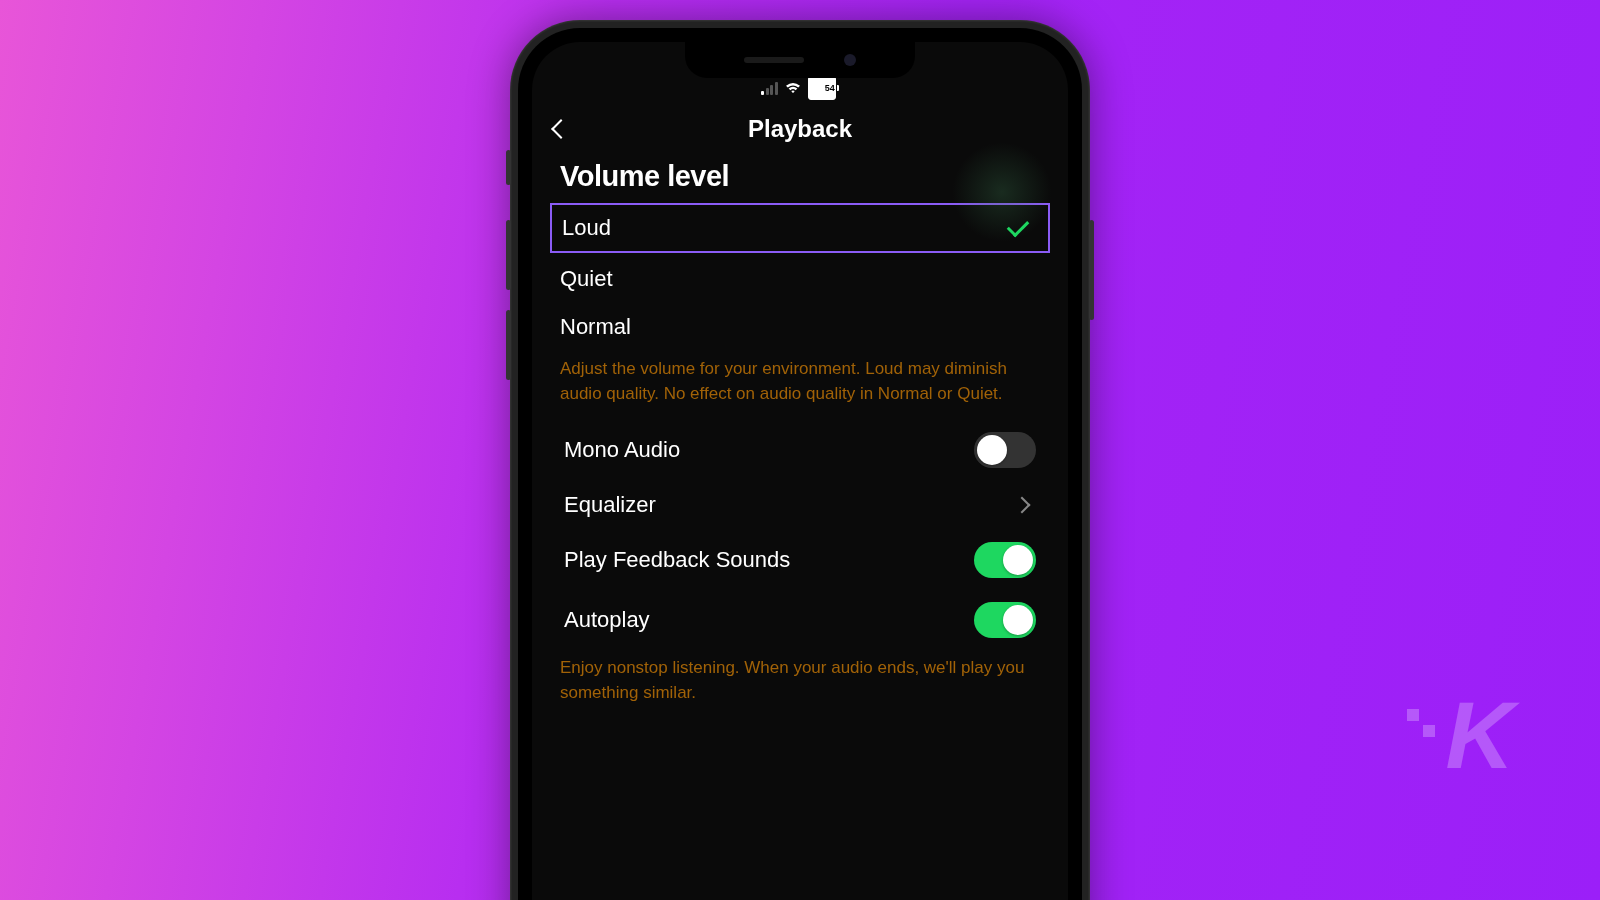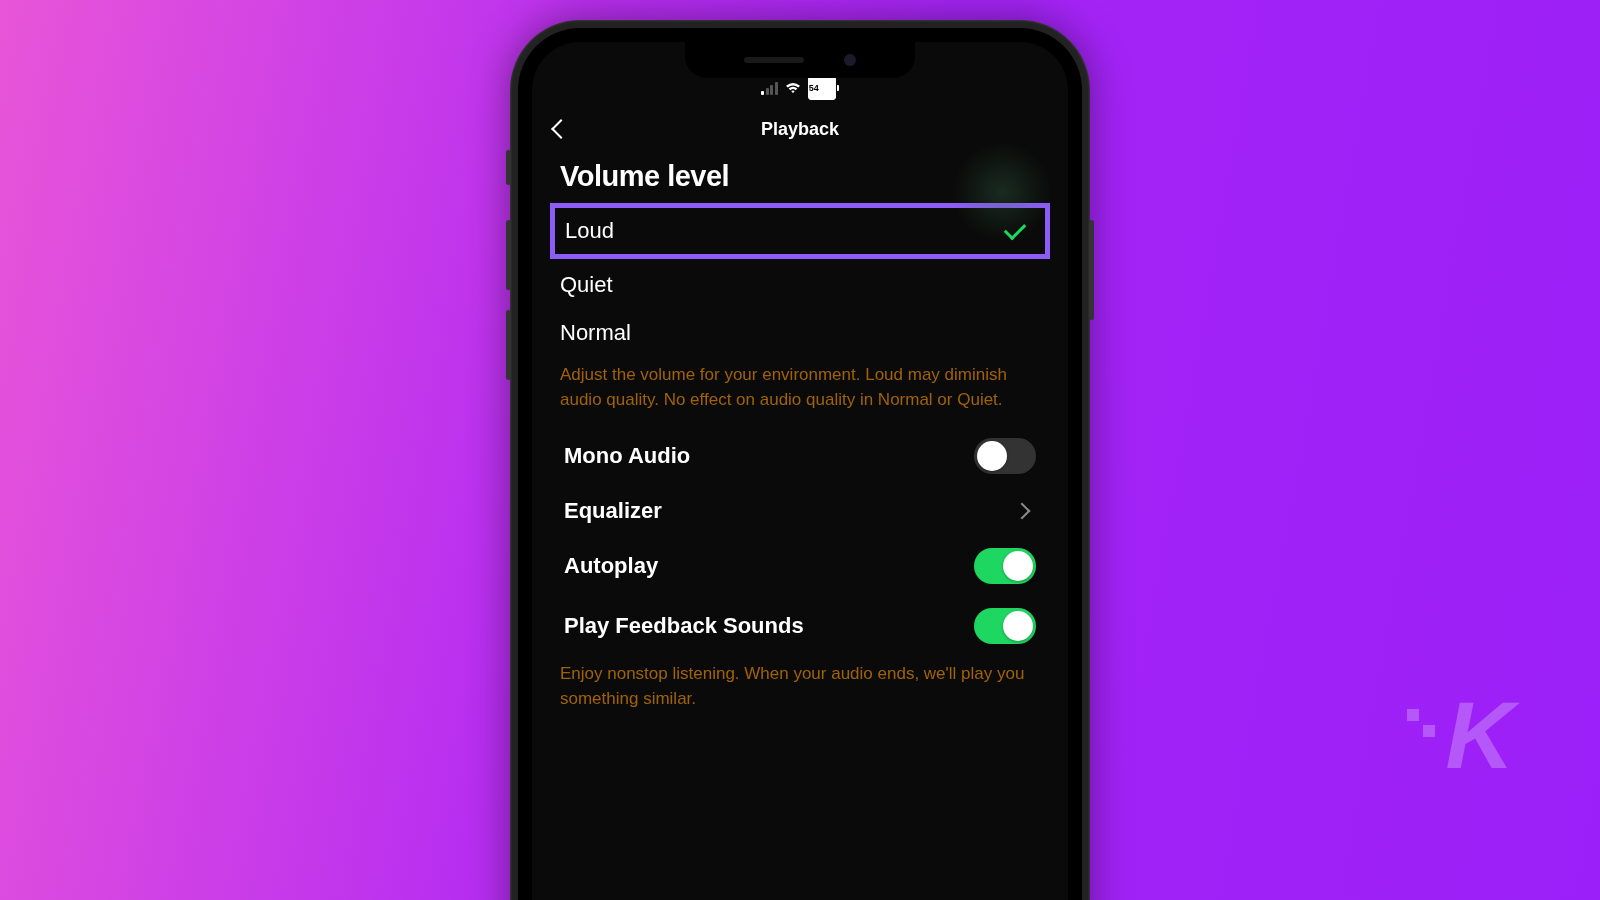--- a/index.html
+++ b/index.html
@@ -80,52 +80,52 @@
     .signal-bars { display: flex; align-items: flex-end; gap: 1.5px; height: 13px; }
     .signal-bars span { width: 3px; background: #fff; border-radius: 1px; }
     .signal-bars span:nth-child(1){height:4px;}
     .signal-bars span:nth-child(2){height:7px;background:#555;}
     .signal-bars span:nth-child(3){height:10px;background:#555;}
     .signal-bars span:nth-child(4){height:13px;background:#555;}
     .wifi-icon { width: 18px; height: 14px; }
     .battery { display: flex; align-items: center; }
     .battery-body {
       width: 28px; height: 24px; border: 1.5px solid #fff; border-radius: 3px;
-      display: flex; align-items: center; justify-content: flex-start;
+      display: flex; align-items: center; justify-content: flex-end;
       font-size: 9px; font-weight: 700; color: #000; background:#fff;
     }
     .battery-tip { width: 2px; height: 6px; background: #fff; border-radius: 0 1px 1px 0; margin-left: 1px; }
     .nav-header {
       display: flex;
       align-items: center;
       padding: 14px 22px 18px;
       color: #fff;
       position: relative;
     }
     .back-arrow { width: 14px; height: 14px; border-left: 2.5px solid #fff; border-bottom: 2.5px solid #fff; transform: rotate(45deg); cursor: pointer; }
-    .nav-title { position: absolute; left: 50%; transform: translateX(-50%); font-size: 18px; font-weight: 700; color: #fff; }
+    .nav-title { position: absolute; left: 50%; transform: translateX(-50%); font-size: 24px; font-weight: 700; color: #fff; }
     .content { padding: 4px 24px; }
     .section-title { color: #fff; font-size: 29px; font-weight: 800; margin: 2px 4px 10px; letter-spacing: -0.5px; }
     .option-row {
       display: flex; justify-content: space-between; align-items: center;
       padding: 11px 4px; color: #fff; font-size: 22px; font-weight: 400;
       cursor: pointer;
     }
     .highlight-box {
-      border: 5px solid #8b5cf6;
+      border: 2px solid #8b5cf6;
       margin: 2px -6px;
       padding: 10px 10px;
       display: flex; justify-content: space-between; align-items: center;
       color: #fff; font-size: 22px;
     }
     .check-icon { width: 20px; height: 12px; border-left: 3px solid #1ed760; border-bottom: 3px solid #1ed760; transform: rotate(-45deg); margin-right: 10px; margin-bottom: 5px; }
     .description { color: #a16207; font-size: 17px; line-height: 1.45; margin: 6px 4px 14px; }
     .setting-row {
       display: flex; justify-content: space-between; align-items: center;
-      padding: 12px 8px; color: #fff; font-size: 22px; font-weight: 700;
+      padding: 12px 8px; color: #fff; font-size: 22px; font-weight: 400;
     }
     .toggle {
       width: 62px; height: 36px; border-radius: 18px; position: relative; cursor: pointer;
     }
     .toggle.off { background: #333; }
     .toggle.on { background: #1ed760; }
     .toggle-knob {
       position: absolute; width: 30px; height: 30px; background: #fff; border-radius: 50%;
       top: 3px; box-shadow: 0 1px 3px rgba(0,0,0,0.3);
     }
@@ -233,33 +233,33 @@
           </div>
         </div>
 
 
         <div class="setting-row">
           <span>Equalizer</span>
           <span class="chevron-right"></span>
         </div>
 
         <div class="setting-row">
+          <span>Play Feedback Sounds</span>
+          <div class="toggle on">
+            <div class="toggle-knob"></div>
+          </div>
+        </div>
+
+        <div class="setting-row">
           <span>Autoplay</span>
           <div class="toggle on">
             <div class="toggle-knob"></div>
           </div>
         </div>
 
-        <div class="setting-row">
-          <span>Play Feedback Sounds</span>
-          <div class="toggle on">
-            <div class="toggle-knob"></div>
-          </div>
-        </div>
-
         <div class="description">Enjoy nonstop listening. When your audio ends, we'll play you something similar.</div>
 
 
       </div>
     </div>
   </div>
 </div>
 
 <div class="watermark">K</div>
 

